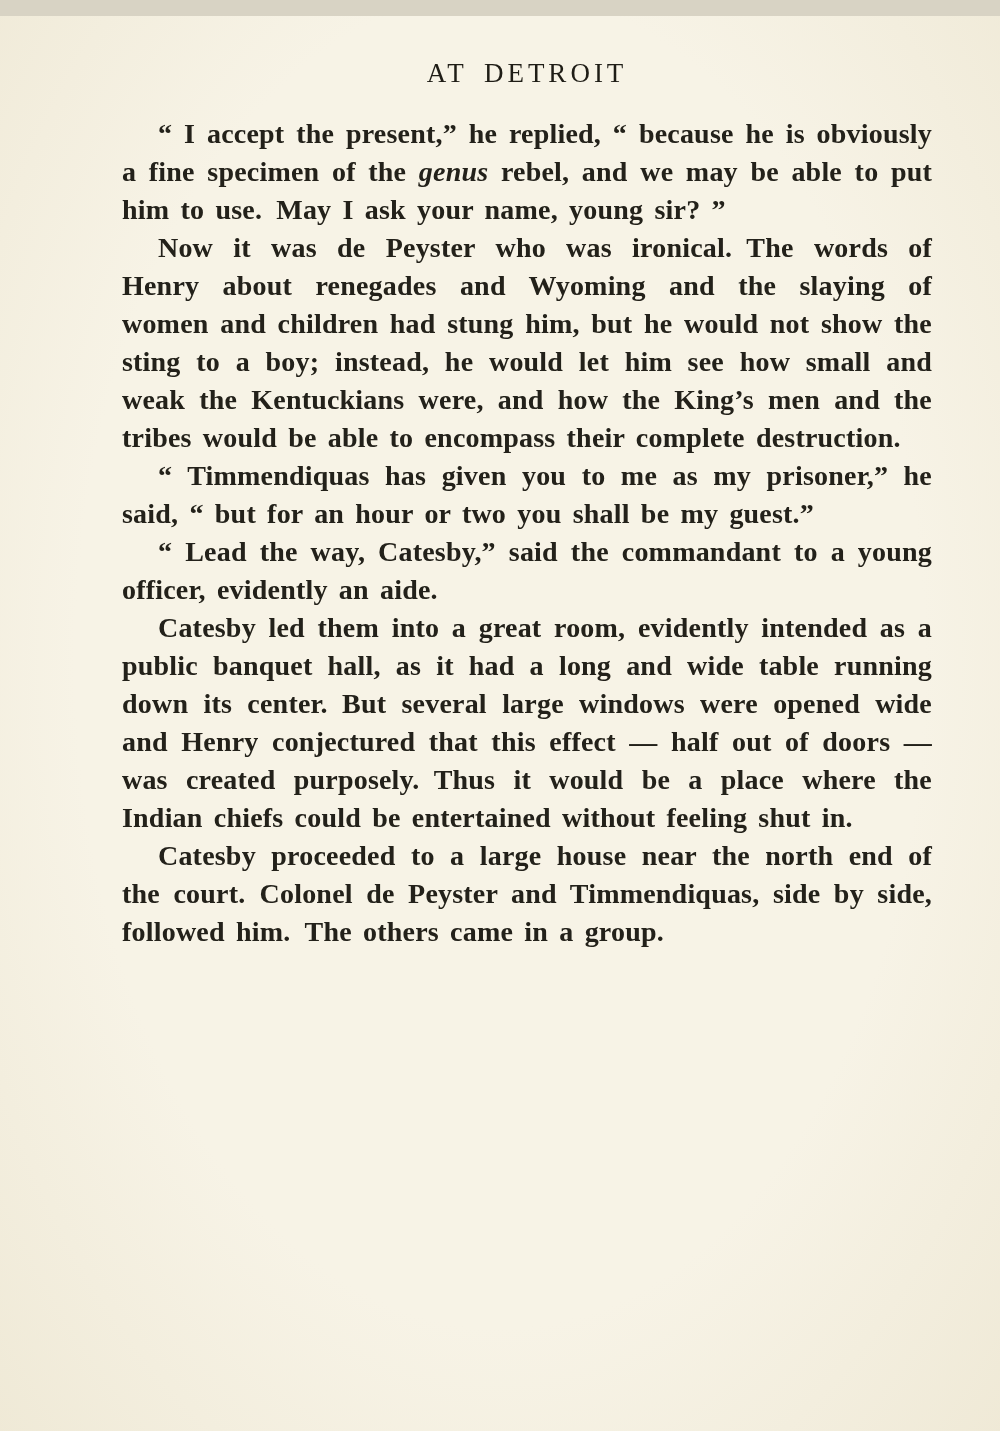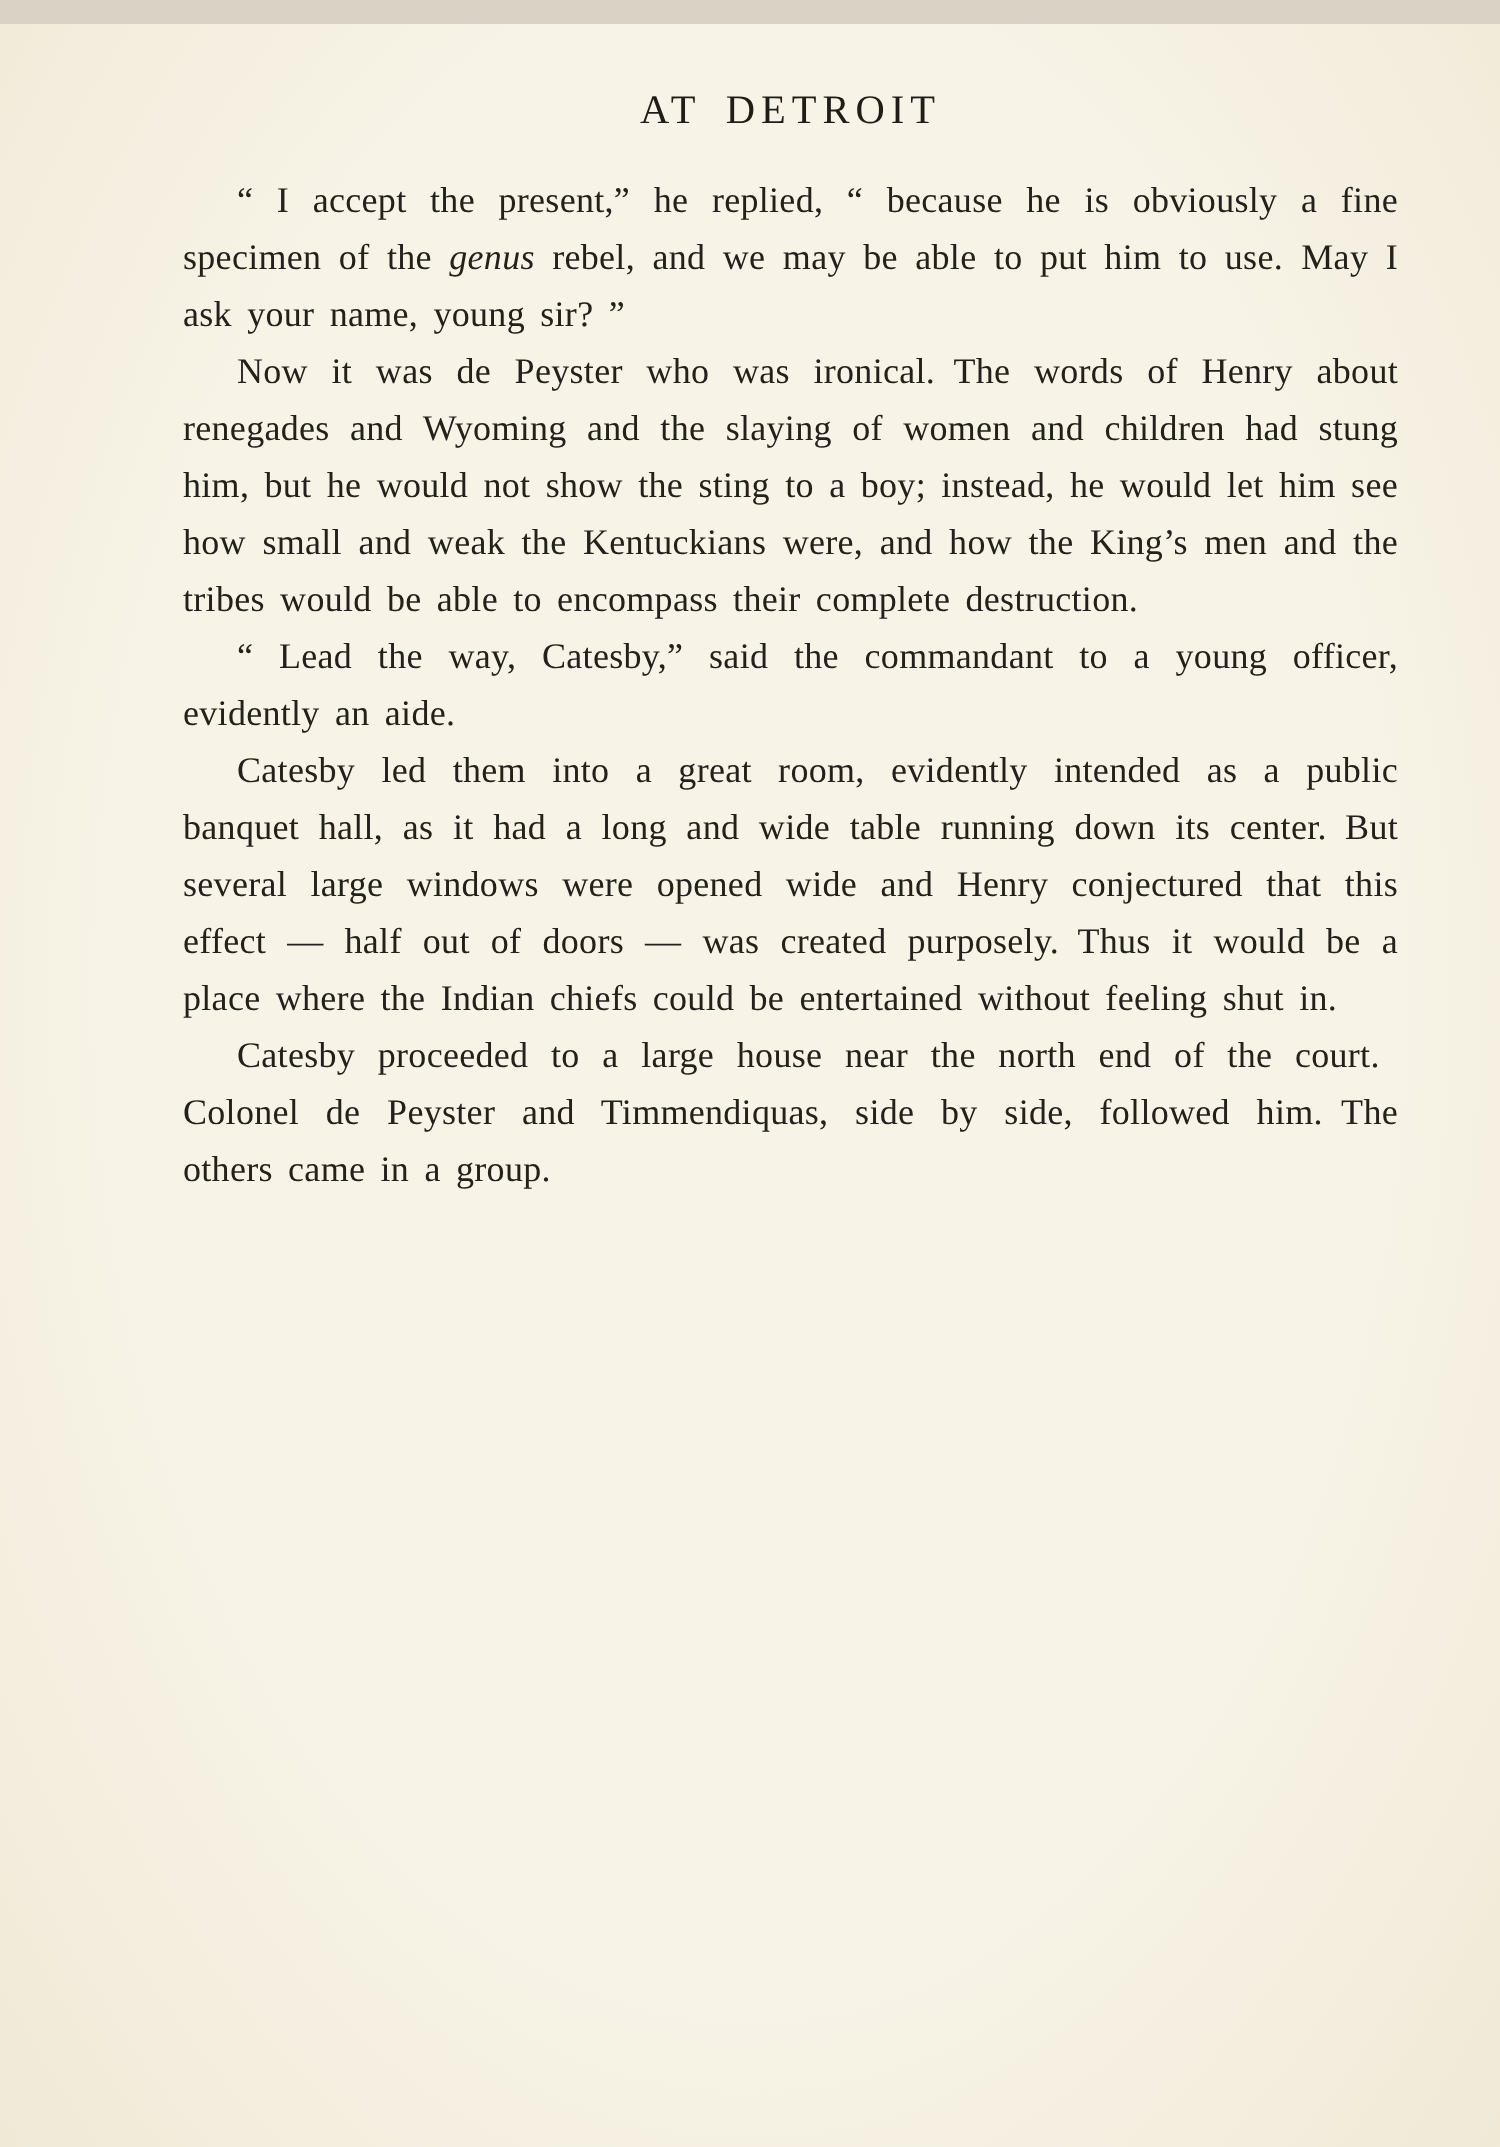--- a/index.html
+++ b/index.html
@@ -19,26 +19,27 @@
     margin:0 0 26px 0;
     text-align:center;
     font-size:27px;
     font-weight:normal;
     letter-spacing:4px;
     word-spacing:6px;
     color:#1f1d16;
   }
   .page-body p{
     margin:0;
-    font-size:24px;
+    font-size:28px;
     line-height:38px;
     text-align:justify;
     text-indent:36px;
     word-spacing:4px;
     letter-spacing:0.2px;
+    font-weight:bold;
   }
   .page-body p em{font-style:italic;}
   .page-number{
     position:absolute;
     left:0;right:0;
     bottom:-15px;               
     text-align:center;
     font-size:24px;
     letter-spacing:3px;
     color:#2a2820;
@@ -46,19 +47,20 @@
 </style>
 </head>
 <body>
 
 <div class="page">
   <h1 class="running-head">AT DETROIT</h1>
 
   <div class="page-body">
       <p><span>“ I accept the present,” he replied, “ because he is obviously a fine specimen of the </span><em>genus</em><span> rebel, and we may be able to put him to use. May I ask your name, young sir? ”</span></p>
       <p><span>Now it was de Peyster who was ironical. The words of Henry about renegades and Wyoming and the slaying of women and children had stung him, but he would not show the sting to a boy; instead, he would let him see how small and weak the Kentuckians were, and how the King’s men and the tribes would be able to encompass their complete destruction.</span></p>
+      <p><span>“ Timmendiquas has given you to me as my prisoner,” he said, “ but for an hour or two you shall be my guest.”</span></p>
       <p><span>“ Lead the way, Catesby,” said the commandant to a young officer, evidently an aide.</span></p>
       <p><span>Catesby led them into a great room, evidently intended as a public banquet hall, as it had a long and wide table running down its center. But several large windows were opened wide and Henry conjectured that this effect — half out of doors — was created purposely. Thus it would be a place where the Indian chiefs could be entertained without feeling shut in.</span></p>
       <p><span>Catesby proceeded to a large house near the north end of the court. Colonel de Peyster and Timmendiquas, side by side, followed him. The others came in a group.</span></p>
     </div>
 
   <div class="page-number">115</div>
 </div>
 
 </body></html>

